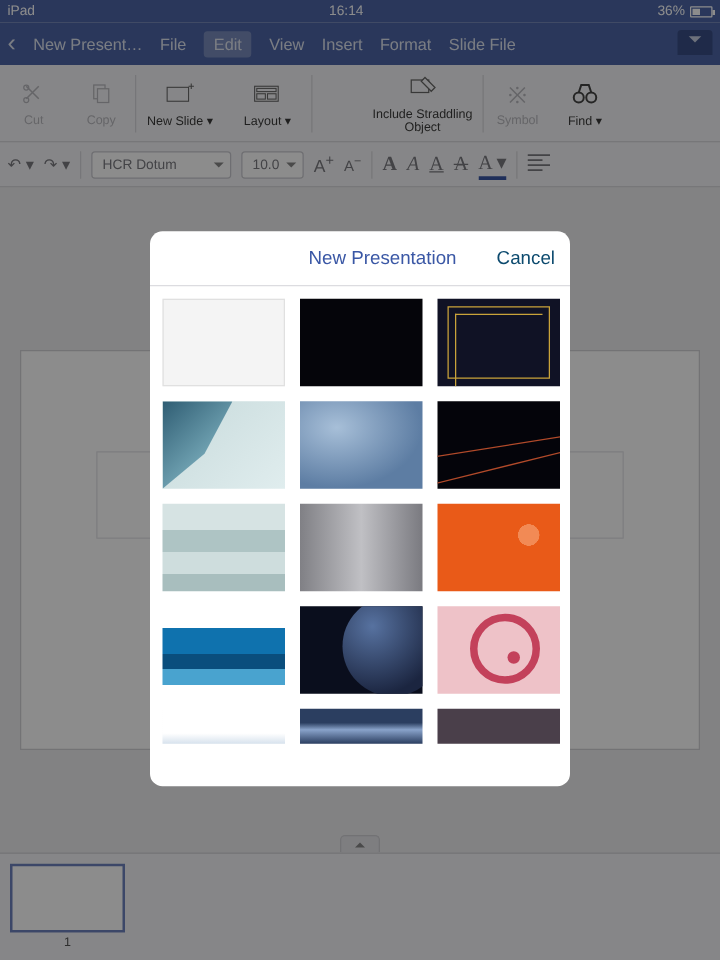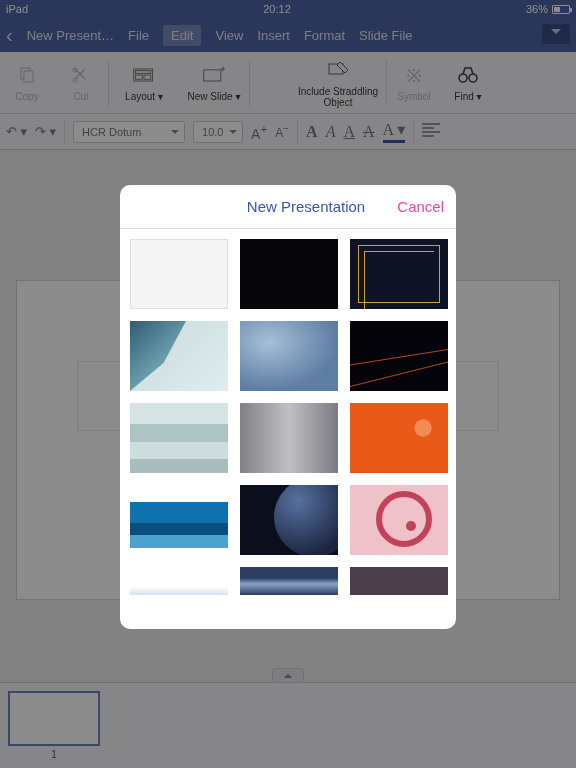--- a/index.html
+++ b/index.html
@@ -46,21 +46,21 @@
     
     .thumbbar { position:absolute; bottom:0; left:0; right:0; height:86px; background:#f5f5f7; border-top:1px solid #cfcfd4; padding:8px; display:flex; gap:8px;}
     .thumb { width:92px; display:flex; flex-direction:column; align-items:center; }
     .thumb-rect { width:92px; height:58px; background:#fff; border:2px solid #6e82bd; }
     .thumb-num { font-size:10px; color:#555; margin-top:3px;}
 
     
     .modal { position:absolute; z-index:100; left:120px; top:185px; width:336px; height:444px; background:#fff; border-radius:10px; display:flex; flex-direction:column; overflow:hidden; box-shadow: none;}
     .modal-head { height:44px; display:flex; align-items:center; justify-content:center; position:relative; border-bottom:1px solid #dcdce0; }
     .modal-title { color:#3a57a5; font-size:15px; font-weight:500;margin-left:36px; }
-    .modal-cancel { position:absolute; right:12px; color:#ec4899; font-size:15px; }
+    .modal-cancel { position:absolute; right:12px; color:#0c4a6e; font-size:15px; }
     .templates { flex:1; overflow:hidden; padding:10px; display:grid; grid-template-columns: repeat(3, 1fr); gap:12px; align-content:start;}
     .tpl { width:98px; height:70px; background:#0b0b1a; position:relative; overflow:hidden; }
     .tpl.cut { height:28px; }
 
     
     .tpl-blank { background:#f4f4f4; border:1px solid #e0e0e0;}
     .tpl-black { background:#05050a; }
     .tpl-frame { background:#101225; }
     .tpl-frame::before{content:''; position:absolute; left:8px; right:8px; top:6px; bottom:6px; border:1px solid #c9a33a;}
     .tpl-frame::after{content:''; position:absolute; left:14px; right:14px; top:12px; bottom:0; border-top:1px solid #c9a33a; border-left:1px solid #c9a33a;}
@@ -82,21 +82,21 @@
     .tpl-pink::after{content:'';position:absolute;right:32px;bottom:24px;width:10px;height:10px;background:#c3415b;border-radius:50%;}
     .tpl-white2 { background:#fdfdfd linear-gradient(#fff 0 70%, #d7e2ed 100%);}
     .tpl-bluecurve { background:linear-gradient(#2b3e60 0 40%, #89a3ca 60%, #2b3e60 100%);}
     .tpl-plum { background:#4a3f4a; }
   </style>
 </head>
 <body>
 
 <div class="statusbar">
   <span>iPad</span>
-  <span>20:12</span>
+  <span>16:14</span>
   <span class="right">
     <span>36%</span>
     <span class="batt">
         <span class="batt-fill"></span>
       </span>
   </span>
 </div>
 
 <div class="menubar">
   <span class="back">‹</span>
@@ -107,56 +107,56 @@
   <span class="item">Insert</span>
   <span class="item">Format</span>
   <span class="item">Slide File</span>
   <span class="drop"></span>
 </div>
 
 <div class="toolbar">
   <div class="tool dis">
     <span class="ico">
       <svg width="20" height="20" viewBox="0 0 20 20">
-          <rect x="4" y="3" width="9" height="11" stroke="#b8b8be" fill="none"></rect>
-          <rect x="7" y="6" width="9" height="11" stroke="#b8b8be" fill="#f5f5f7"></rect>
-        </svg>
-    </span>
-    <span>Copy</span>
-  </div>
-  <div class="tool dis">
-    <span class="ico">
-      <svg width="20" height="20" viewBox="0 0 20 20">
           <path d="M4 4 L14 14 M14 4 L4 14" stroke="#b8b8be" stroke-width="1.2" fill="none"></path>
           <circle cx="4" cy="15" r="2" stroke="#b8b8be" fill="none"></circle>
           <circle cx="4" cy="5" r="2" stroke="#b8b8be" fill="none"></circle>
         </svg>
     </span>
     <span>Cut</span>
   </div>
+  <div class="tool dis">
+    <span class="ico">
+      <svg width="20" height="20" viewBox="0 0 20 20">
+          <rect x="4" y="3" width="9" height="11" stroke="#b8b8be" fill="none"></rect>
+          <rect x="7" y="6" width="9" height="11" stroke="#b8b8be" fill="#f5f5f7"></rect>
+        </svg>
+    </span>
+    <span>Copy</span>
+  </div>
   <div class="vsep"></div>
+  <div class="tool wide">
+    <span class="ico">
+      <svg width="28" height="20" viewBox="0 0 28 20">
+          <rect x="2" y="4" width="20" height="13" stroke="#666" fill="none"></rect>
+          <path d="M22 3 h5 M24.5 0.5 v5" stroke="#666"></path>
+        </svg>
+    </span>
+    <span><span>New Slide</span> ▾</span>
+  </div>
   <div class="tool wide">
     <span class="ico">
       <svg width="28" height="20" viewBox="0 0 28 20">
           <rect x="2" y="3" width="22" height="14" stroke="#666" fill="none"></rect>
           <rect x="4" y="5" width="18" height="3" stroke="#666" fill="none"></rect>
           <rect x="4" y="10" width="8" height="5" stroke="#666" fill="none"></rect>
           <rect x="14" y="10" width="8" height="5" stroke="#666" fill="none"></rect>
         </svg>
     </span>
     <span><span>Layout</span> ▾</span>
-  </div>
-  <div class="tool wide">
-    <span class="ico">
-      <svg width="28" height="20" viewBox="0 0 28 20">
-          <rect x="2" y="4" width="20" height="13" stroke="#666" fill="none"></rect>
-          <path d="M22 3 h5 M24.5 0.5 v5" stroke="#666"></path>
-        </svg>
-    </span>
-    <span><span>New Slide</span> ▾</span>
   </div>
   <div class="vsep"></div>
   <div class="tool wide2">
     <span class="ico">
       <svg width="24" height="20" viewBox="0 0 24 20">
           <rect x="3" y="4" width="14" height="10" stroke="#666" fill="none"></rect>
           <path d="M14 2 l8 8 -3 3 -8 -8 z" stroke="#666" fill="#f5f5f7"></path>
         </svg>
     </span>
     <span style="text-align:center; line-height:1.1;">Include Straddling Object</span>

